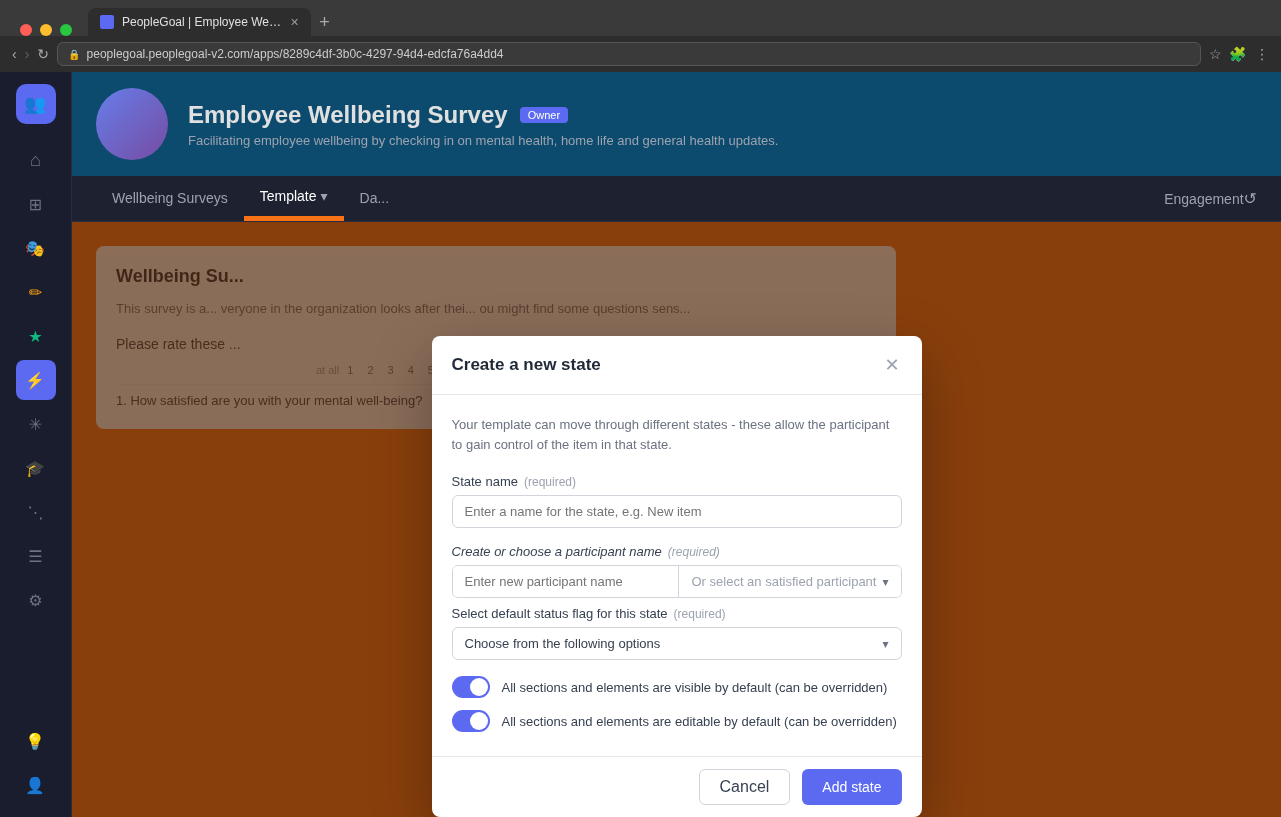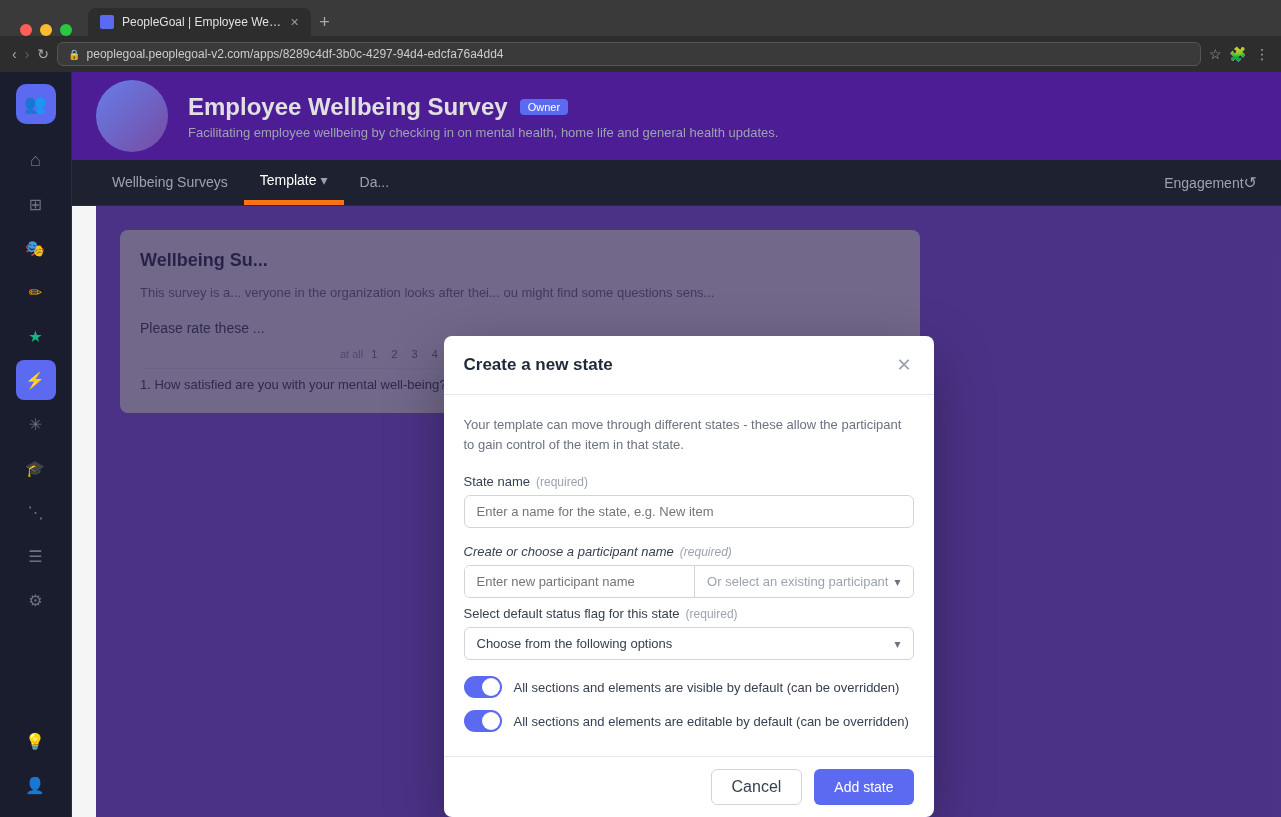--- a/index.html
+++ b/index.html
@@ -51,21 +51,21 @@
     <div style="width:40px;height:40px;display:flex;align-items:center;justify-content:center;border-radius:8px;color:#6b7280;font-size:16px;cursor:pointer;">⋱</div>
     <div style="width:40px;height:40px;display:flex;align-items:center;justify-content:center;border-radius:8px;color:#6b7280;font-size:16px;cursor:pointer;">☰</div>
     <div style="width:40px;height:40px;display:flex;align-items:center;justify-content:center;border-radius:8px;color:#6b7280;font-size:16px;cursor:pointer;">⚙</div>
     <div style="flex:1;"></div>
     <div style="width:40px;height:40px;display:flex;align-items:center;justify-content:center;border-radius:8px;color:#6b7280;font-size:16px;cursor:pointer;">💡</div>
     <div style="width:40px;height:40px;display:flex;align-items:center;justify-content:center;border-radius:8px;color:#6b7280;font-size:16px;cursor:pointer;">👤</div>
   </div>
 
   <div style="flex:1;display:flex;flex-direction:column;background:#f5f5f5;overflow:hidden;">
 
-    <div style="background:#4c1d95;padding:8px 24px;display:flex;align-items:center;gap:20px;">
+    <div style="background:#0c4a6e;padding:16px 24px;display:flex;align-items:center;gap:20px;">
       <div style="width:72px;height:72px;border-radius:50%;overflow:hidden;background:linear-gradient(135deg,#667eea,#764ba2);flex-shrink:0;"></div>
       <div style="flex:1;">
         <div style="display:flex;align-items:center;gap:12px;">
           <span style="color:#e0e0e0;font-size:24px;font-weight:600;">Employee Wellbeing Survey</span>
           <span style="background:#5b6af0;color:white;font-size:11px;padding:2px 8px;border-radius:4px;">Owner</span>
         </div>
         <div style="color:#9ca3af;font-size:13px;margin-top:4px;">Facilitating employee wellbeing by checking in on mental health, home life and general health updates.</div>
       </div>
     </div>
 
@@ -76,21 +76,21 @@
         <span style="color:#9ca3af;">▾</span>
       </div>
       <div style="color:#9ca3af;font-size:14px;padding:12px 16px;cursor:pointer;border-bottom:2px solid transparent;">Da...</div>
       <div style="flex:1;"></div>
       <div style="display:flex;align-items:center;gap:0;">
         <span style="color:#9ca3af;font-size:14px;">Engagement</span>
         <button style="background:none;border:none;color:#9ca3af;font-size:16px;cursor:pointer;">↺</button>
       </div>
     </div>
 
-    <div style="flex:1;background:#8b5cf6;position:relative;overflow:hidden;margin-left:24px;">
+    <div style="flex:1;background:#f97316;position:relative;overflow:hidden;">
 
       <div style="padding:24px;opacity:0.6;">
         <div style="background:white;border-radius:8px;padding:20px;max-width:800px;">
           <div style="font-size:18px;font-weight:600;color:#1f2937;margin-bottom:12px;">Wellbeing Su...</div>
           <div style="font-size:13px;color:#6b7280;line-height:1.6;">This survey is a... veryone in the organization looks after thei... ou might find some questions sens...</div>
           <div style="font-size:14px;font-weight:500;color:#374151;margin-top:16px;">Please rate these ...</div>
           <div style="display:flex;align-items:center;gap:8px;margin-top:12px;padding-left:200px;">
             <span style="font-size:11px;color:#9ca3af;">at all</span>
             <div style="display:flex;gap:14px;">
               <span style="font-size:11px;color:#6b7280;">1</span>
@@ -146,21 +146,21 @@
 
             <div style="margin-bottom:8px;">
               <div style="display:flex;align-items:center;gap:6px;margin-bottom:6px;font-style:italic;">
                 <span style="font-size:13px;font-weight:500;color:#374151;">Create or choose a participant name</span>
                 <span style="font-size:12px;color:#9ca3af;">(required)</span>
               </div>
               <div style="display:flex;gap:0;border:1px solid #d1d5db;border-radius:6px;overflow:hidden;">
                 <input type="text" style="flex: 1 1 0%; border: none; padding: 8px 12px; font-size: 13px; color: rgb(55, 65, 81); outline: none;" placeholder="Enter new participant name">
                 <div style="width:1px;background:#d1d5db;"></div>
                 <div style="display:flex;align-items:center;gap:6px;padding:8px 12px;cursor:pointer;background:white;white-space:nowrap;">
-                  <span style="font-size:13px;color:#9ca3af;">Or select an existing participant</span>
+                  <span style="font-size:13px;color:#9ca3af;">Or select an satisfied participant</span>
                   <span style="color:#6b7280;font-size:12px;">▾</span>
                 </div>
               </div>
             </div>
 
             <div style="margin-bottom:16px;">
               <div style="display:flex;align-items:center;gap:6px;margin-bottom:6px;">
                 <span style="font-size:13px;font-weight:500;color:#374151;">Select default status flag for this state</span>
                 <span style="font-size:12px;color:#9ca3af;">(required)</span>
               </div>

